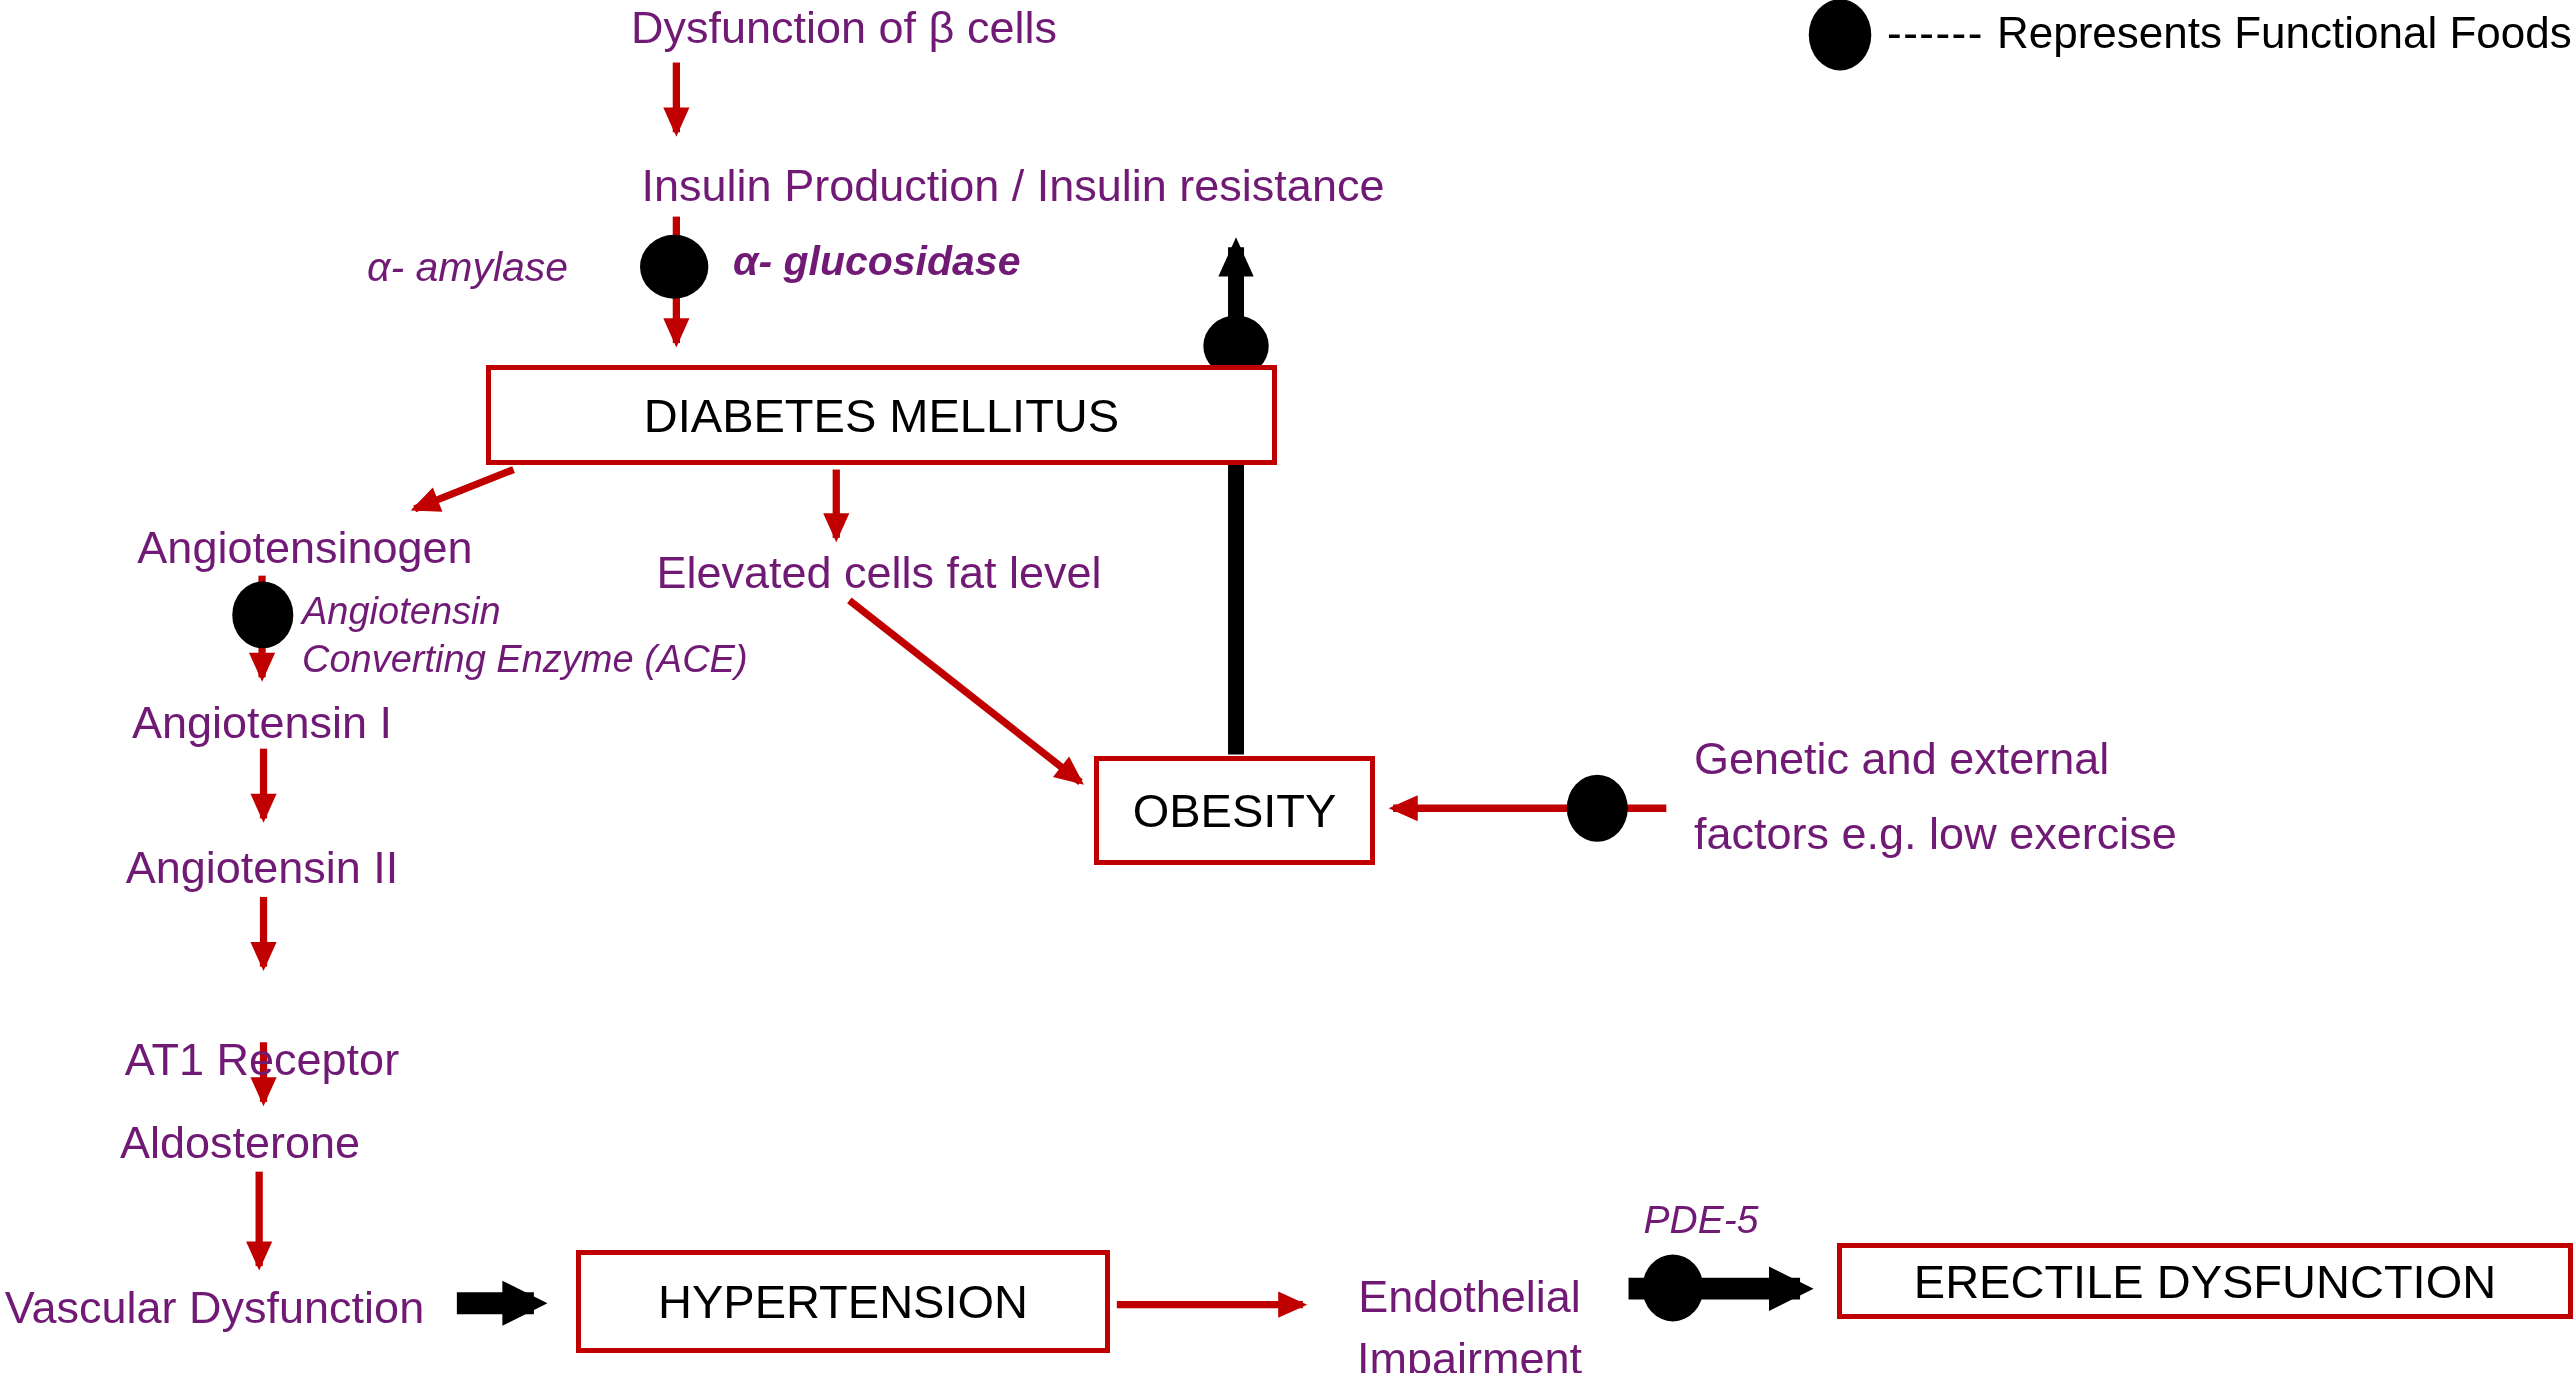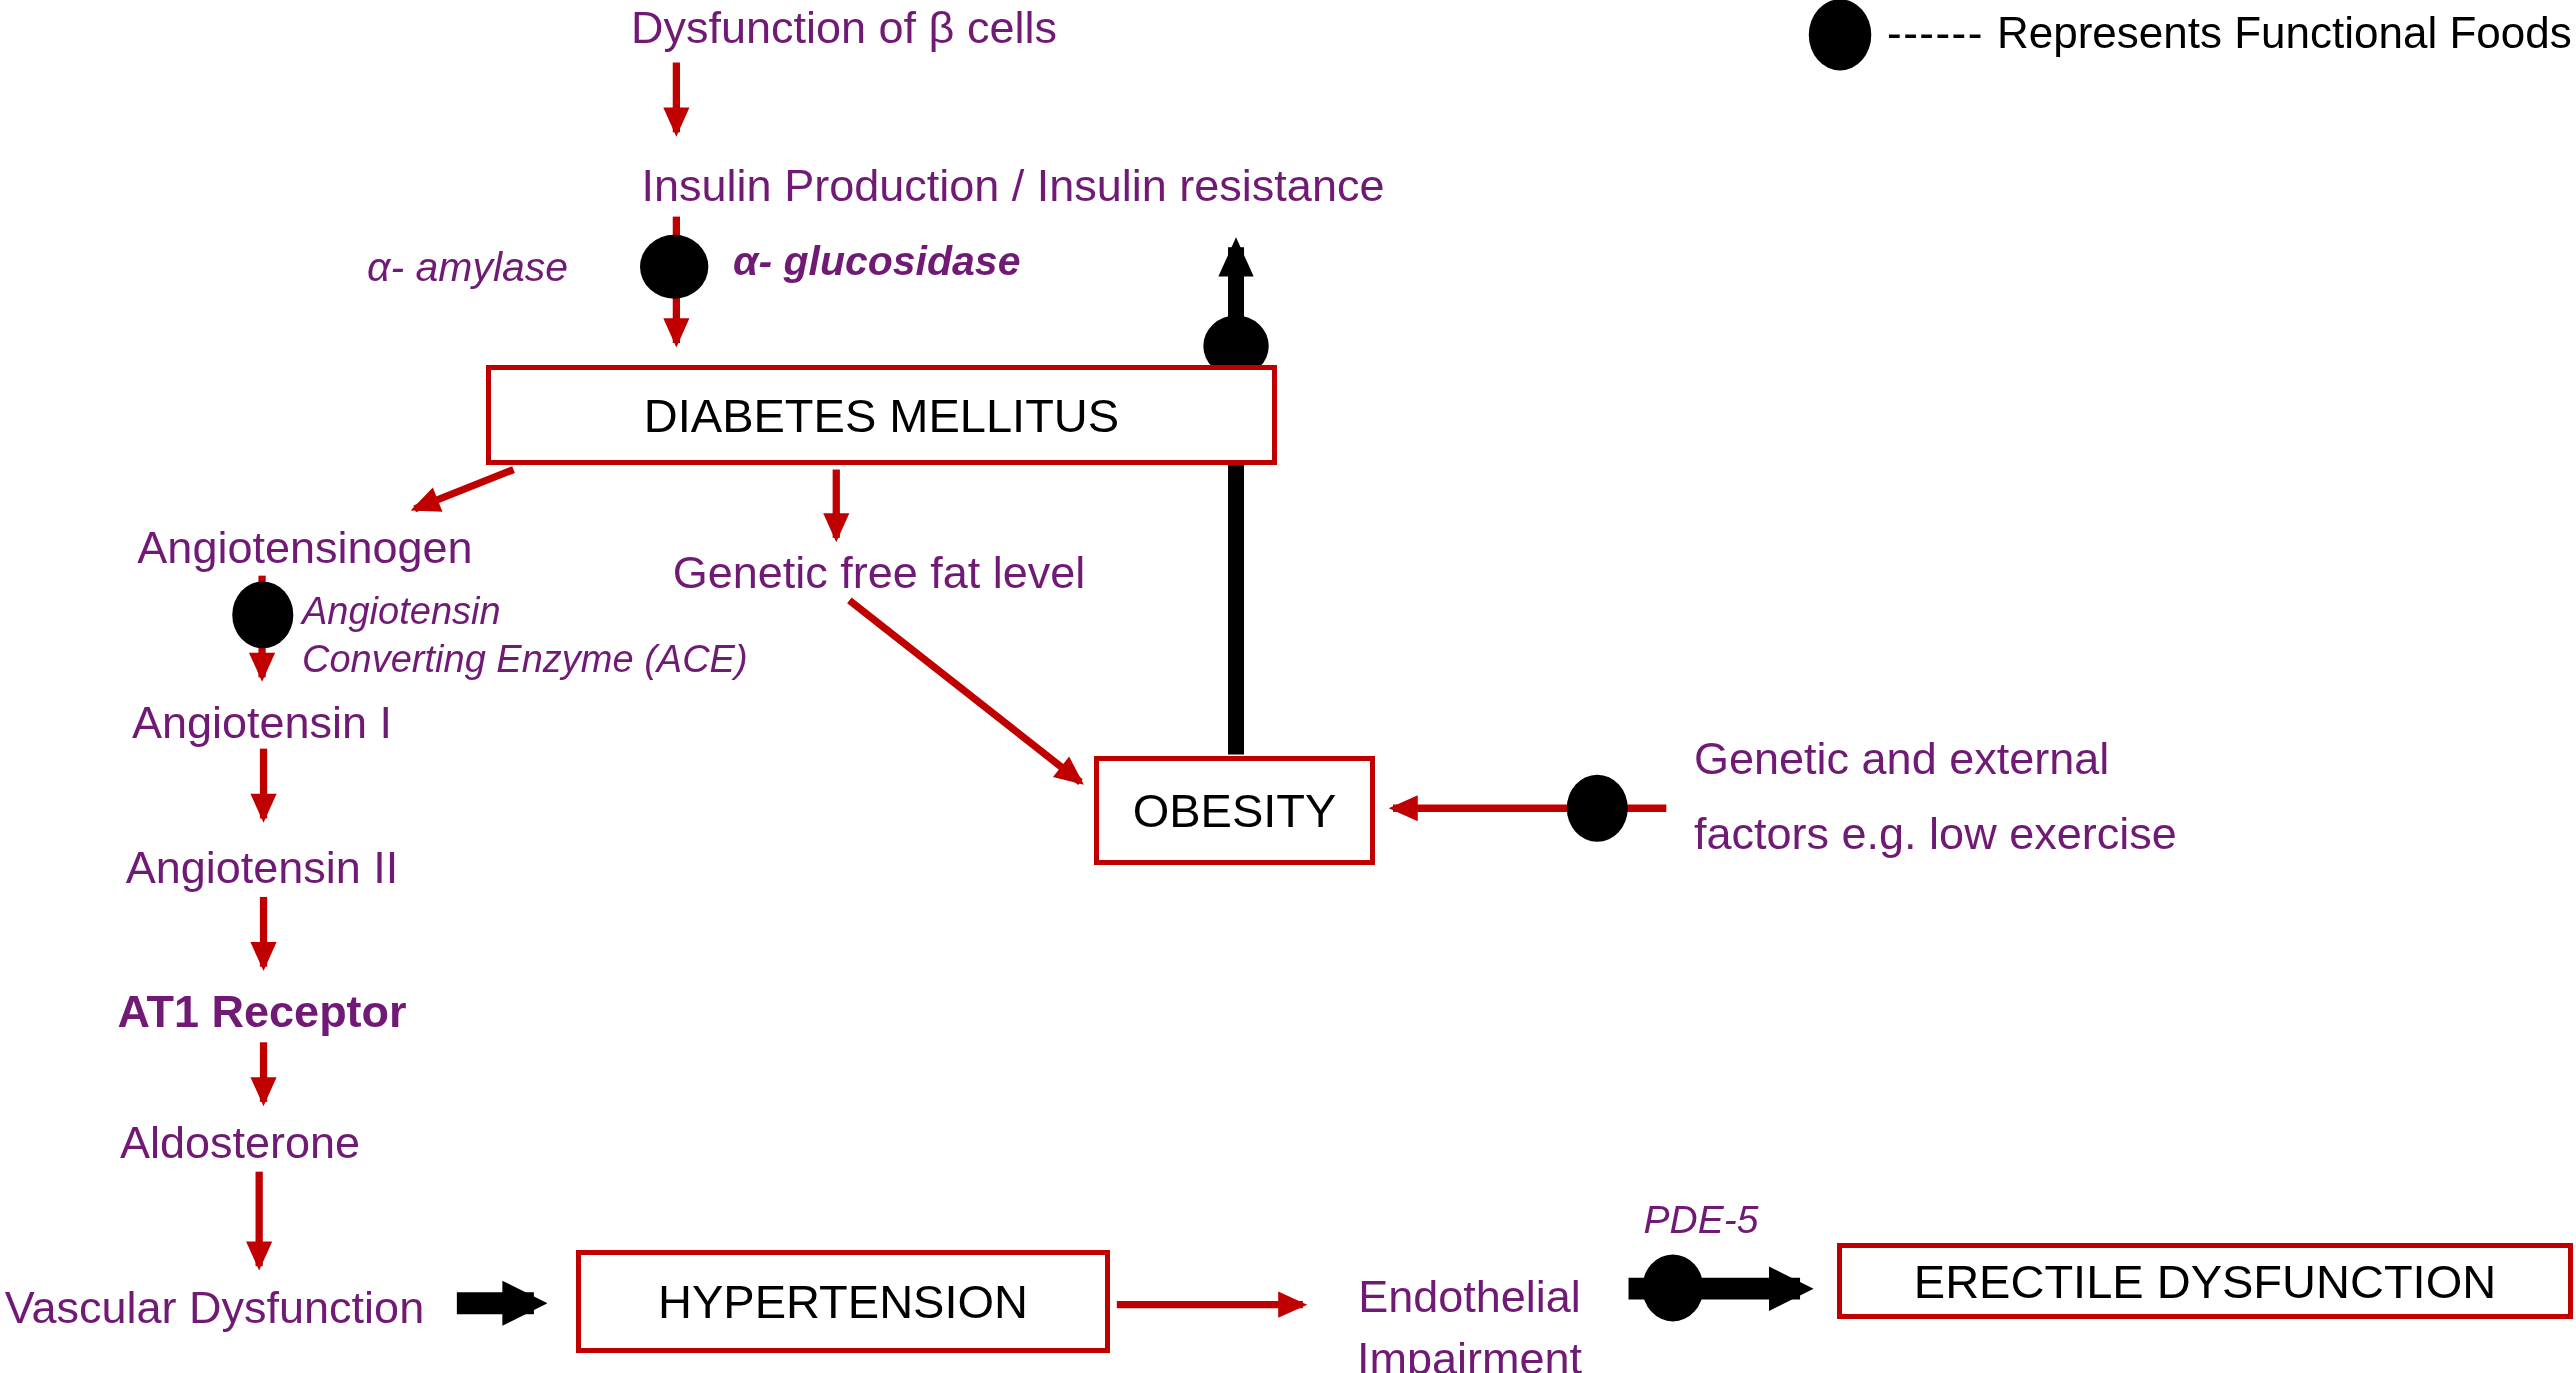--- a/index.html
+++ b/index.html
@@ -106,27 +106,27 @@
 
   <div class="node center" style="left:98px; top:522px; width:414px;">Angiotensinogen</div>
 
   <div class="node it small" style="left:302px; top:590px;">Angiotensin</div>
   <div class="node it small" style="left:302px; top:638px;">Converting Enzyme (ACE)</div>
 
   <div class="node center" style="left:80px; top:697px; width:364px;">Angiotensin I</div>
 
   <div class="node center" style="left:80px; top:842px; width:364px;">Angiotensin II</div>
 
-  <div class="node center" style="left:80px; top:986px; width:364px;font-weight:bold;">AT1 Receptor</div>
+  <div class="node center" style="left:80px; top:1034px; width:364px;">AT1 Receptor</div>
 
   <div class="node center" style="left:58px; top:1117px; width:364px;">Aldosterone</div>
 
   <div class="node center" style="left:0px; top:1282px; width:429px;">Vascular Dysfunction</div>
 
-  <div class="node center" style="left:621px; top:547px; width:516px;">Genetic free fat level</div>
+  <div class="node center" style="left:621px; top:547px; width:516px;">Elevated cells fat level</div>
 
   <div class="node" style="left:1694px; top:733px;">Genetic and external</div>
   <div class="node" style="left:1694px; top:808px;">factors e.g. low exercise</div>
 
   <div class="node center" style="left:1324px; top:1271px; width:291px;">Endothelial</div>
   <div class="node center" style="left:1324px; top:1333px; width:291px;">Impairment</div>
 
   <div class="node it center" style="left:1592px; top:1198px; width:218px; font-size:39px;">PDE-5</div>
 
   <div class="box" style="left:486px; top:365px; width:791px; height:100px;">

